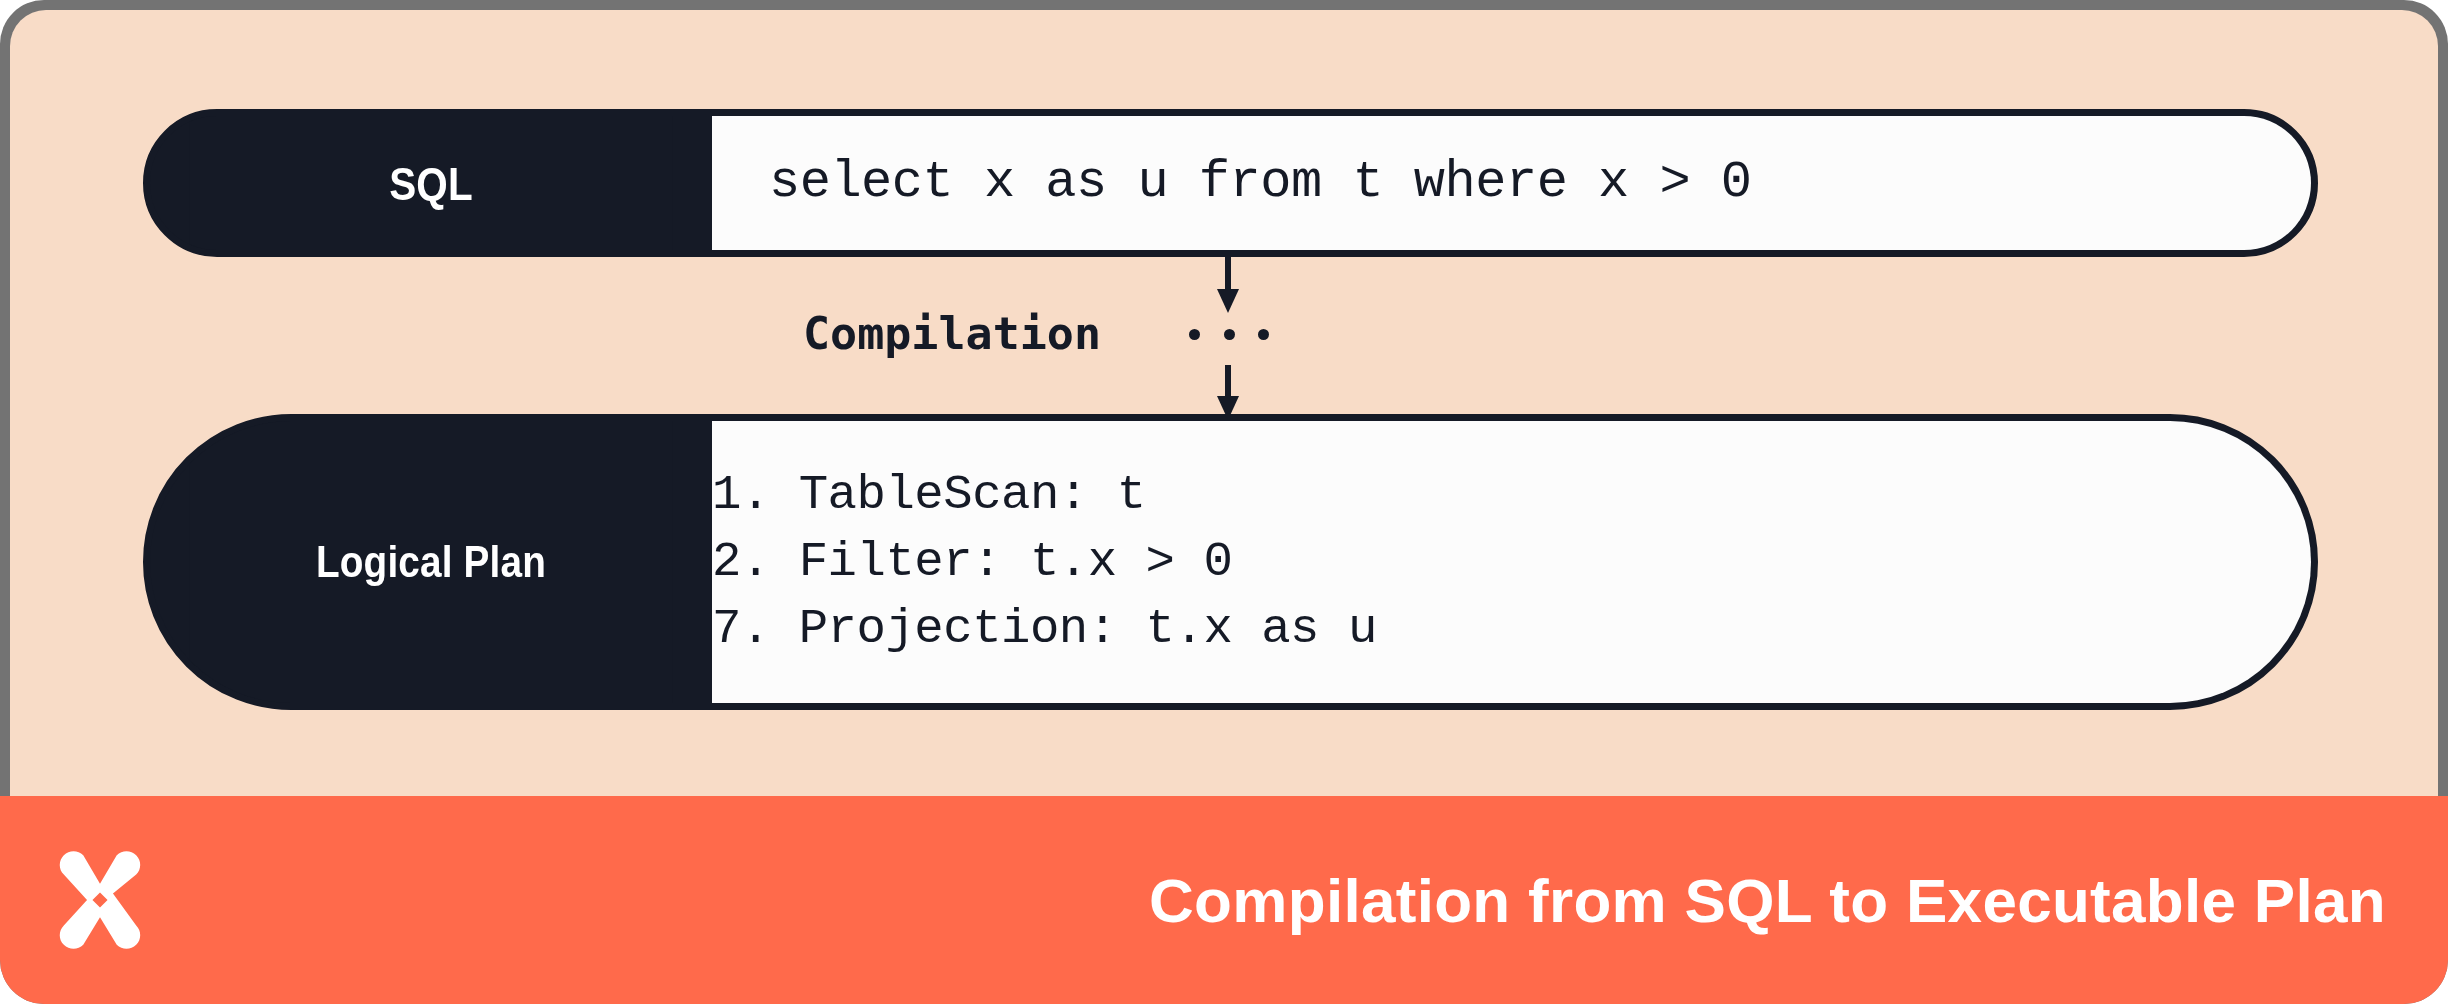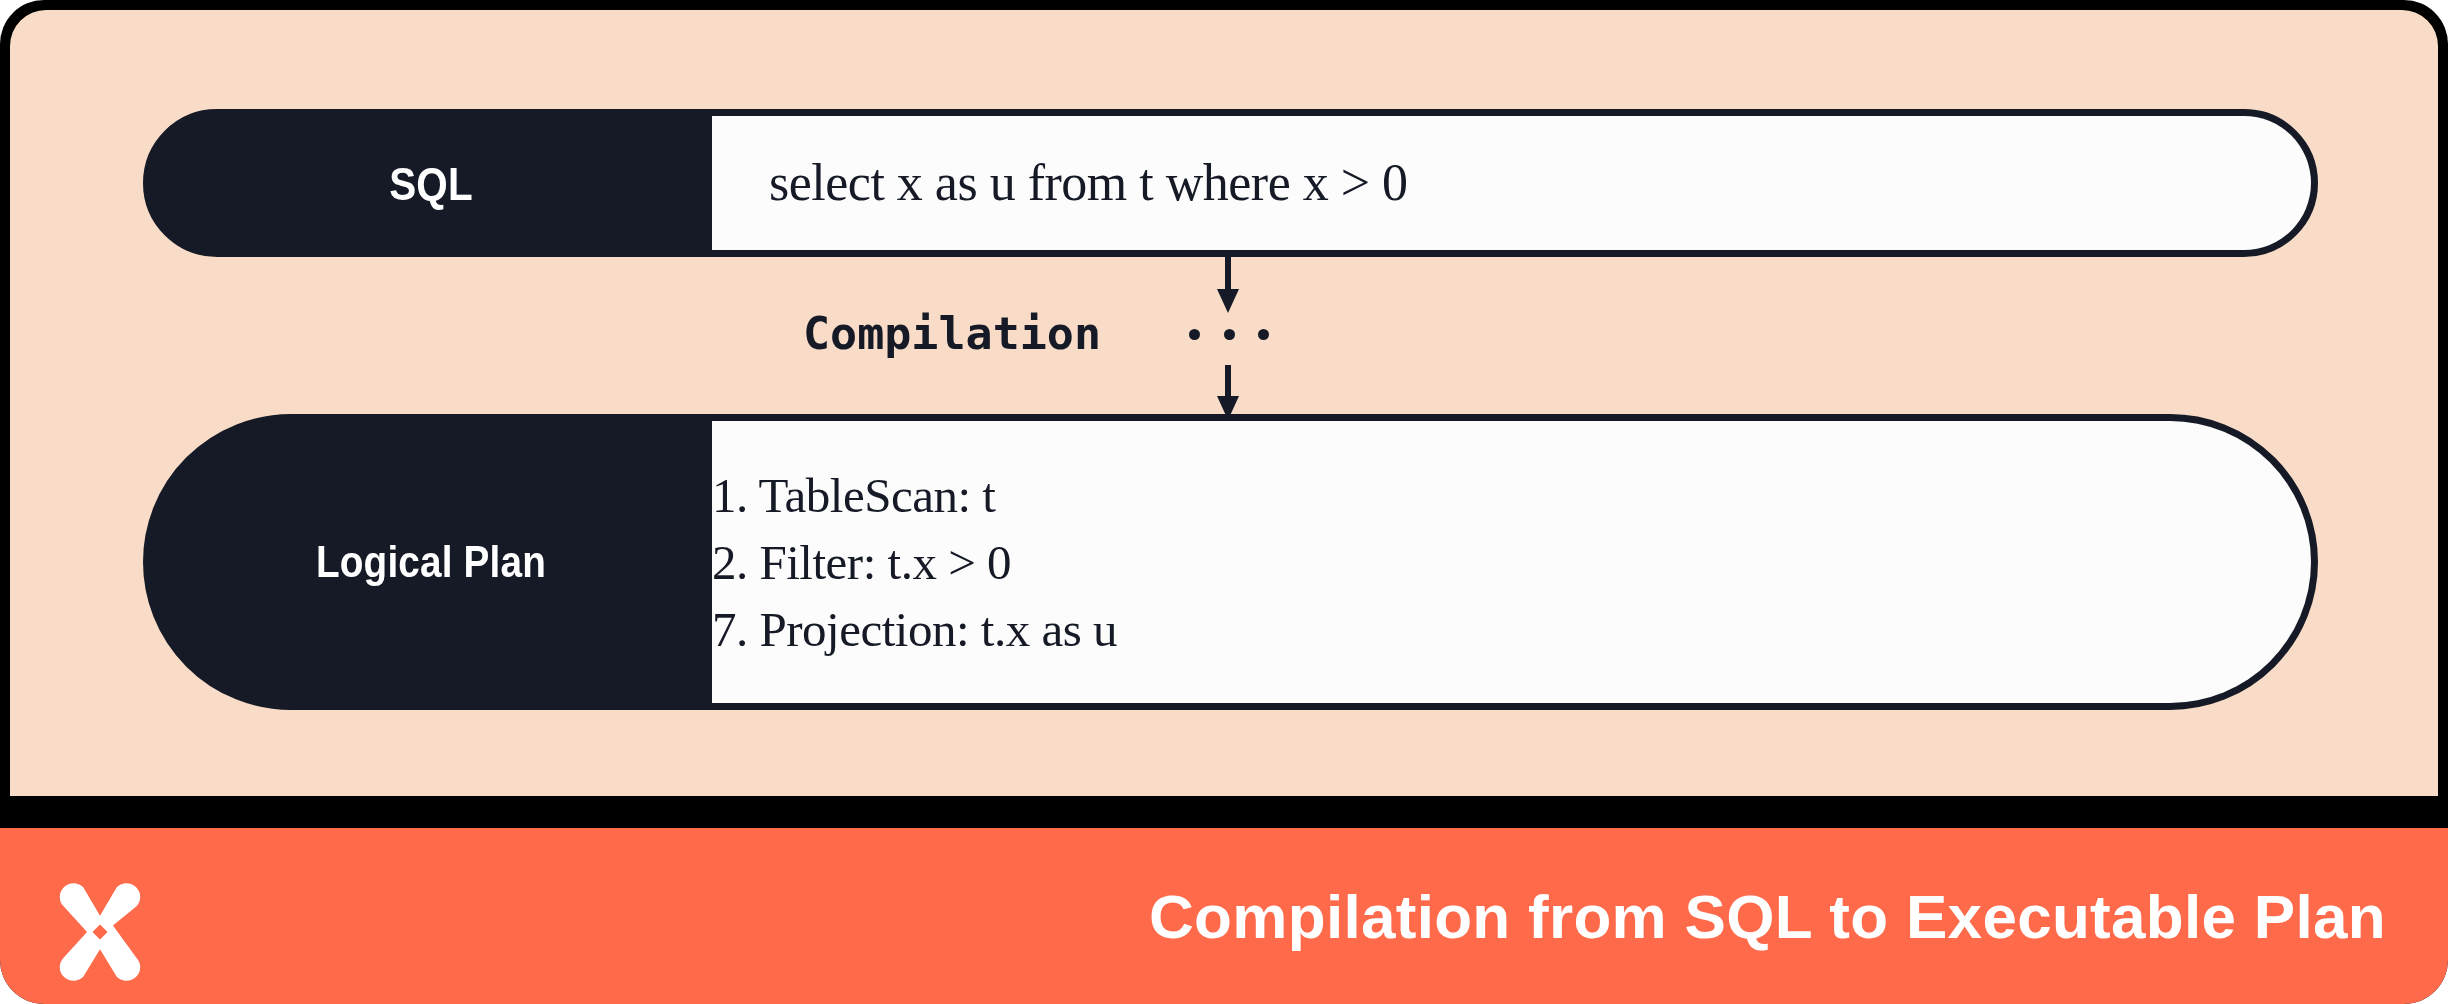--- a/index.html
+++ b/index.html
@@ -13,21 +13,21 @@
     font-family: "Liberation Sans", sans-serif;
     overflow: hidden;
   }
 
   
   #figure-frame {
     position: relative;
     width: 2448px;
     height: 1004px;
     box-sizing: border-box;
-    background: #000000;
+    background: #737373;
     border-radius: 44px;
     overflow: hidden;
   }
 
   
   #diagram-stage {
     position: absolute;
     left: 10px;
     top: 10px;
     width: 2428px;
@@ -63,21 +63,21 @@
     transform: scaleX(0.86);
   }
   .row-body {
     flex: 1 1 auto;
     box-sizing: border-box;
     background: #FCFCFC;
     display: flex;
     flex-direction: column;
     justify-content: center;
     color: #151A26;
-    font-family: Liberation Serif, serif;
+    font-family: Liberation Mono, monospace;
   }
 
   
   #sql-row {
     left: 133px;
     top: 99px;
     width: 2175px;
     height: 148px;
   }
   #sql-row .row-label { width: 562px; }
@@ -163,21 +163,21 @@
     border-radius: 50%;
     background: #151A26;
   }
 
   
   #caption-banner {
     position: absolute;
     left: 0;
     bottom: 0;
     width: 2448px;
-    height: 176px;
+    height: 208px;
     background: #FF6A4B;
     display: flex;
     align-items: center;
   }
   #brand-logo {
     position: absolute;
     left: 46px;
     top: 50px;
     width: 108px;
     height: 108px;

